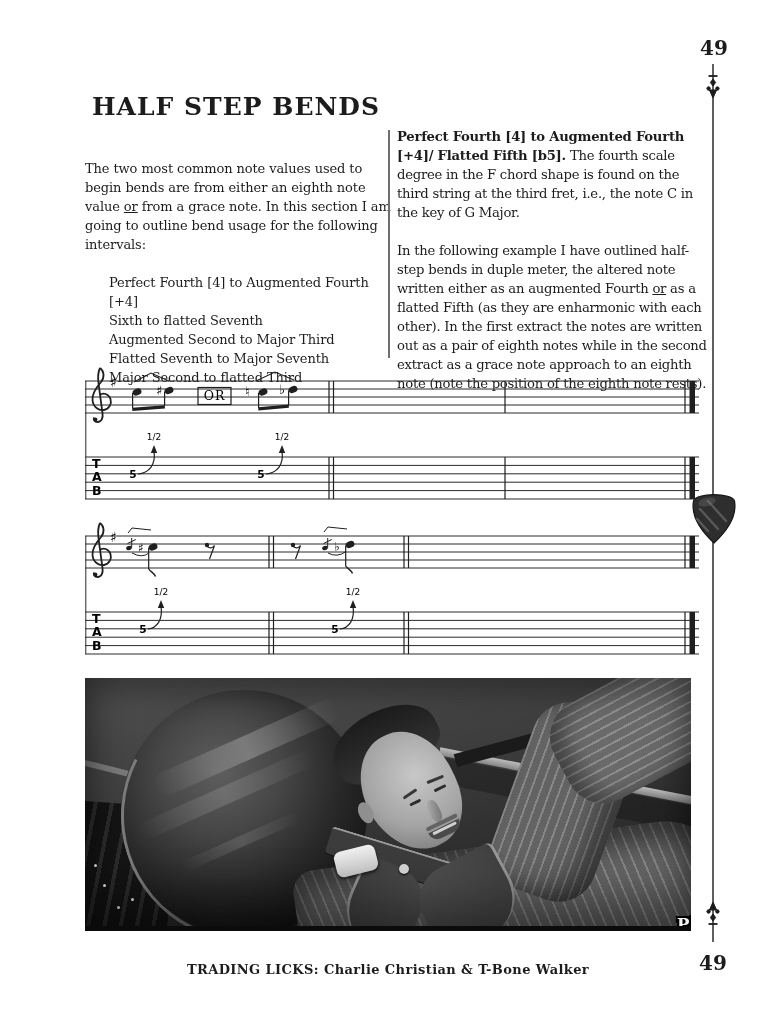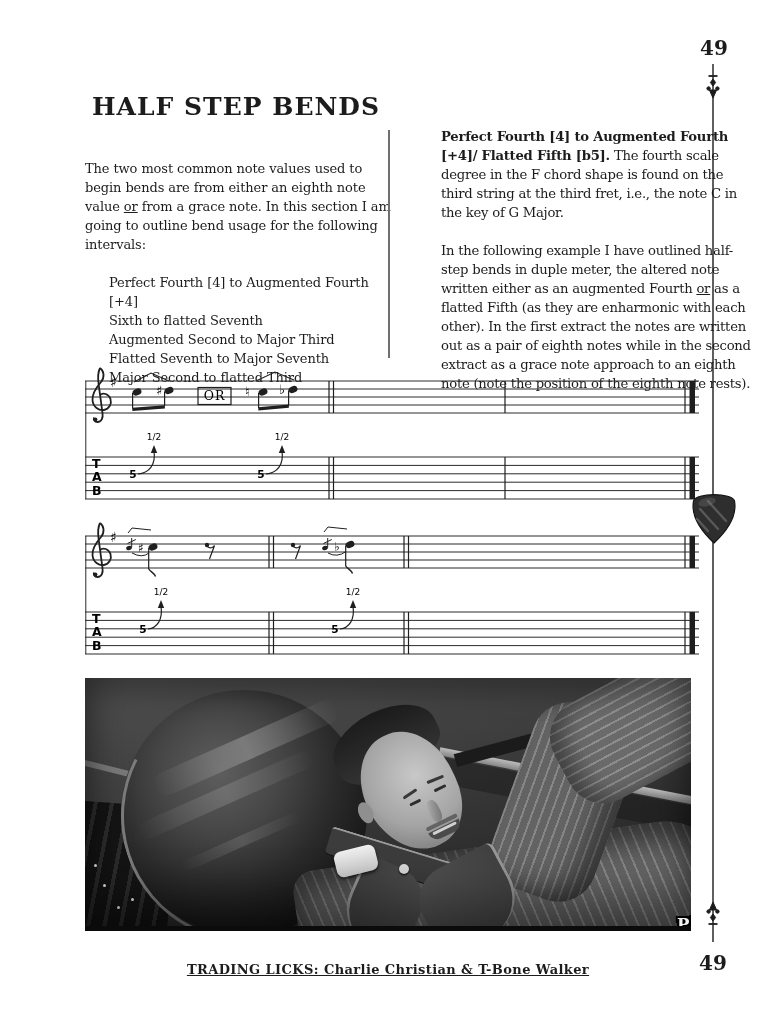--- a/index.html
+++ b/index.html
@@ -6,21 +6,21 @@
   body{
     width:768px;height:1024px;position:relative;background:#ffffff;
     font-family:"DejaVu Serif", serif;color:#1c1c1c;overflow:hidden;
   }
   
   .pagenum-top{position:absolute;left:700px;top:36px;font-size:20px;font-weight:bold;}
   .pagenum-bottom{position:absolute;left:699px;top:951px;font-size:20px;font-weight:bold;}
   .title{position:absolute;left:84px;top:84px;font-size:25px;font-weight:bold;letter-spacing:1px;}
   
   .col-left{position:absolute;left:85px;top:127px;width:308px;font-size:13px;line-height:19px;letter-spacing:-0.1px;margin-top:32px;}
-  .col-right{position:absolute;left:397px;top:127px;width:315px;font-size:13.2px;line-height:19px;letter-spacing:-0.25px;margin-left:44px;}
+  .col-right{position:absolute;left:397px;top:127px;width:315px;font-size:13.2px;line-height:19px;letter-spacing:-0.25px;}
   .col-divider{position:absolute;left:388px;top:130px;width:1.5px;height:228px;background:#6f6f6f;}
   .ul{text-decoration:underline;}
   .lead-bold{font-weight:bold;}
   .intervals{margin:19px 0 0 0;padding:0 0 0 24px;list-style:none;}
   .intervals li{line-height:19px;}
   .para2{margin-top:19px;}
   
   .system{position:absolute;left:85px;}
   .sys1{top:362px;}
   .sys2{top:517px;}
@@ -95,21 +95,21 @@
   .ph-mustache{left:43px;top:101px;width:34px;height:4px;background:rgba(40,40,40,.5);border-radius:2px;}
   .ph-mouth{left:43px;top:107px;width:34px;height:10px;border-radius:0 0 16px 16px;background:#4a4a4a;}
   .ph-teeth{left:47px;top:108px;width:26px;height:3px;background:#d0d0d0;border-radius:2px;}
   .ph-vignette{left:0;top:0;width:100%;height:100%;z-index:14;
        box-shadow:inset 0 -28px 46px rgba(0,0,0,.45), inset 0 16px 26px rgba(0,0,0,.25);}
   .ph-caption{right:14px;bottom:12px;z-index:20;text-align:right;font-weight:bold;font-size:16.5px;
        line-height:22px;color:#f4f4f4;letter-spacing:1px;
        text-shadow:-2px -2px 0 #000,2px -2px 0 #000,-2px 2px 0 #000,2px 2px 0 #000,0 2px 0 #000,2px 0 0 #000,0 -2px 0 #000,-2px 0 0 #000;}
   
   .footer{position:absolute;left:85px;top:962px;width:606px;text-align:center;
-       font-size:13px;font-weight:bold;letter-spacing:0.4px;text-decoration:underline;}
+       font-size:13px;font-weight:bold;letter-spacing:0.4px;}
 </style>
 </head>
 <body>
 
 <div class="pagenum-top">49</div>
 <h1 class="title" style="margin:8px;">HALF STEP BENDS</h1>
 
 <div class="col-left">
   <p style="margin:0;"><span>The two most common note values used to begin bends are from either an eighth note value </span><span class="ul">or</span><span> from a grace note. In this section I am going to outline bend usage for the following intervals:</span></p>
   <ul class="intervals">

